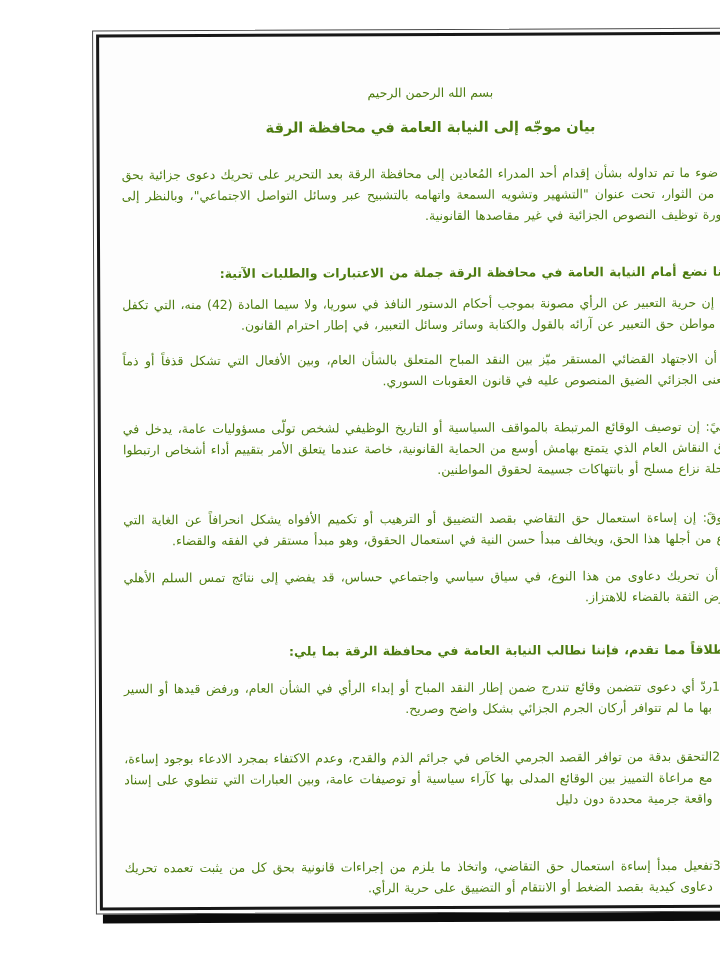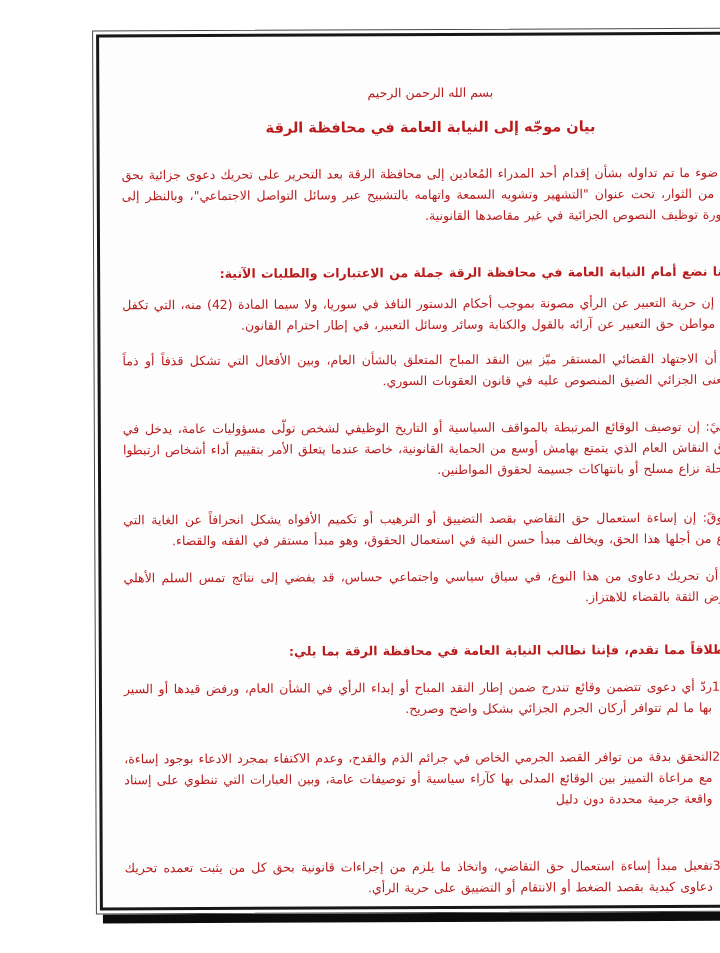--- a/index.html
+++ b/index.html
@@ -2,21 +2,21 @@
 <html lang="ar" dir="rtl"><head>
 <meta charset="utf-8">
 <style>
   html,body{margin:0;padding:0;background:#ffffff;}
   .canvas{
     position:relative;
     width:656px;height:953px;
     background:#ffffff;
     overflow:hidden;
     font-family:"DejaVu Sans",sans-serif;
-    color:#b91c1c;
+    color:#4d7c0f;
   }
   .page{
     position:absolute;
     left:30px;top:29px;
     width:676px;height:884px;
     background:#fdfdfd;
     border:1px solid #4a4a4a;
     padding:3px;
     box-sizing:border-box;
     box-shadow:7px 9px 0 #0c0c0c;

